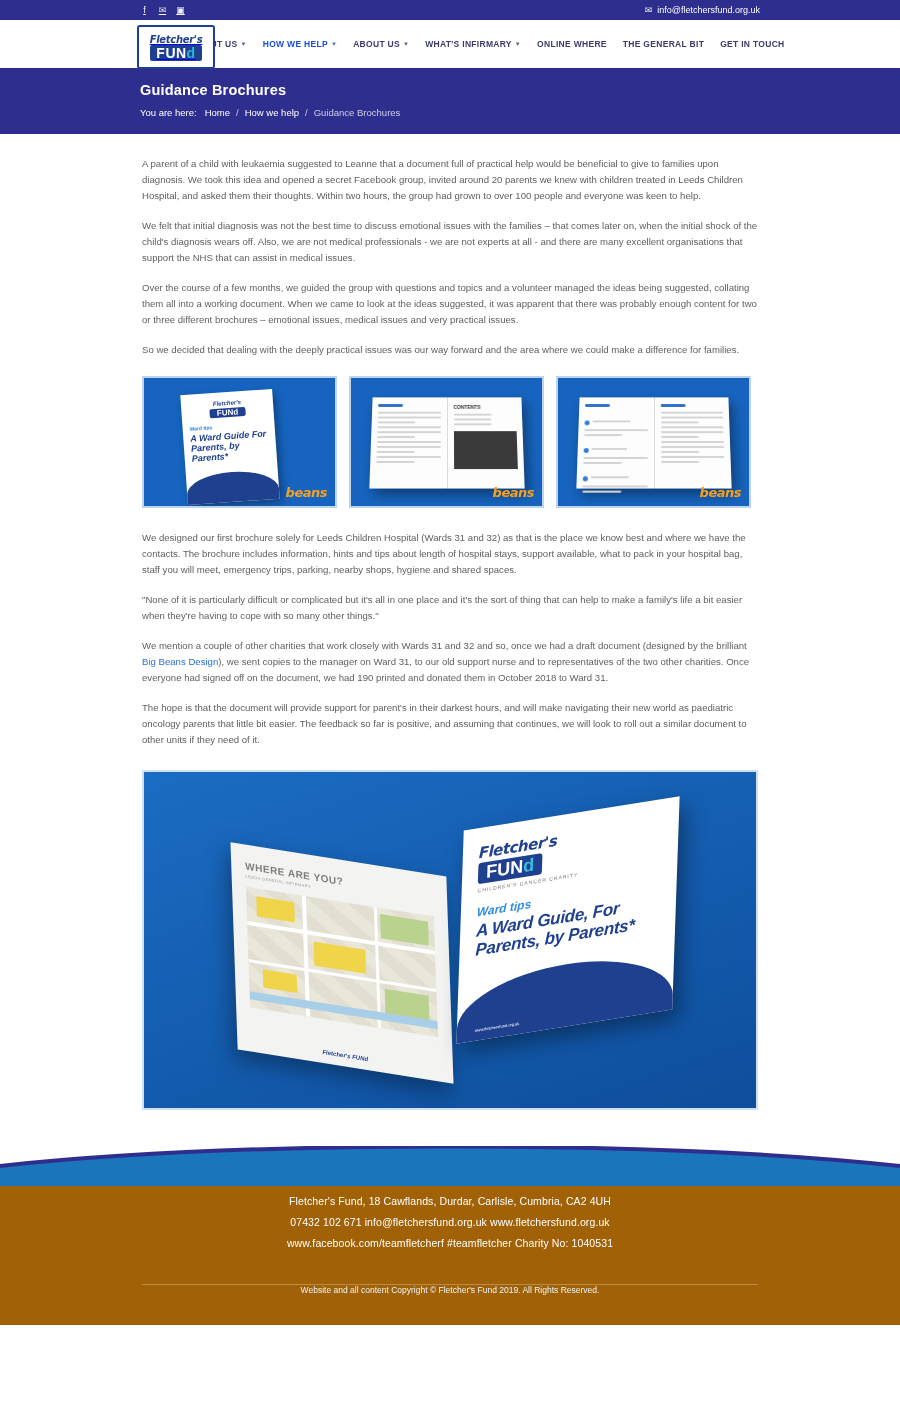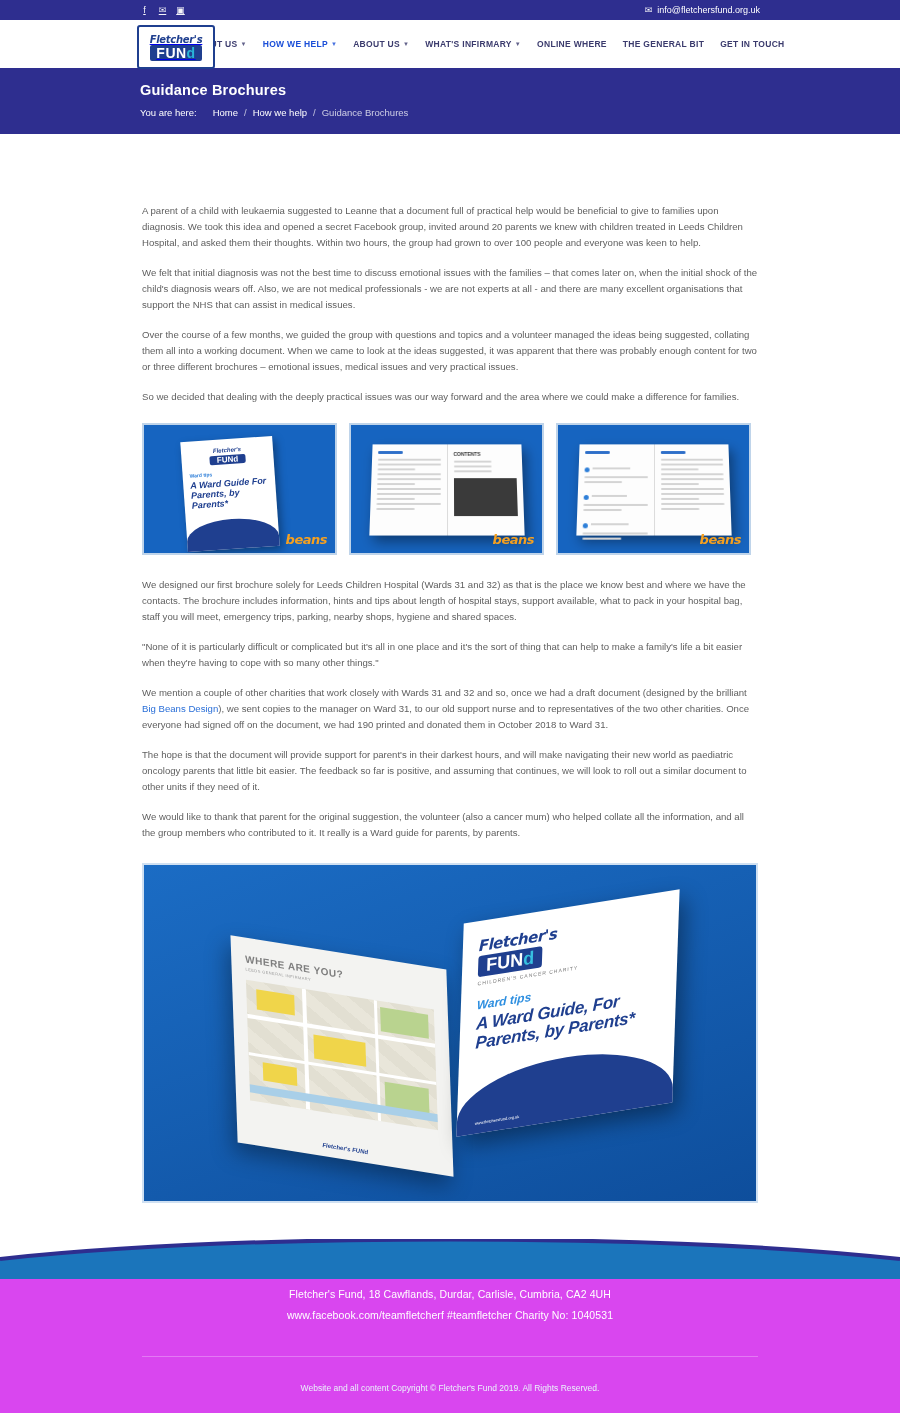--- a/index.html
+++ b/index.html
@@ -91,29 +91,28 @@
     padding: 14px 140px 16px 140px;
     color: #ffffff;
   }
   .titlebar h1 {
     font-size: 14.5px;
     font-weight: bold;
     letter-spacing: .2px;
     margin-bottom: 9px;
   }
   .crumbs { font-size: 9.5px; display: flex; gap: 6px; align-items: center; }
-  .crumbs .lbl { margin-right: 10px; text-align: center; }
+  .crumbs .lbl { margin-right: 2px; text-align: center; }
   .crumbs a { color: #ffffff; text-decoration: none; }
   .crumbs .sep { opacity: .7; }
   .crumbs .cur { opacity: .75; }
 
   
   .content {
-    padding: 32px 142px 0 142px;
-    margin-top: 37px;
+    padding: 22px 142px 0 142px;
   }
   .content p {
     font-size: 9.6px;
     line-height: 16px;
     color: #5f5f5f;
     margin-bottom: 14px;
   }
   .content p a { color: #2a6fd8; text-decoration: none; }
 
   
@@ -258,39 +257,38 @@
   }
   .hero .beans-big .pre { font-size: 14px; vertical-align: 12px; margin-right: 2px; }
   .hero .beans-big .tag { display:block; font-size: 6px; font-style: normal; letter-spacing: 1px; text-align:right; margin-top:-4px;}
 
   
   .footer-wrap { margin-top: 36px; position: relative; }
   .curve {
     width: 900px; height: 40px; display: block;
   }
   .footer {
-    background: #d946ef;
+    background: #a16207;
     padding: 6px 0 30px 0;
     text-align: center;
     color: #ffffff;
     margin-top: -1px;
   }
   .footer .line {
     font-size: 10.5px;
     line-height: 21px;
     letter-spacing: .1px;
   }
   .footer .divider {
     width: 616px; height: 1px;
     background: rgba(255,255,255,.28);
     margin: 30px auto 0 auto;
   }
   .footer .copy {
     font-size: 8.5px;
-    margin-top: 26px;
     color: #eaf4fb;
   }
 </style>
 </head>
 <body>
 
 <div class="topbar">
   <div class="topbar-left">
     <a class="soc" href="#">f</a>
     <a class="soc" href="#">✉</a>
@@ -428,21 +426,20 @@
       </div>
       <div class="beans">beans</div>
     </div>
 
   </div>
 
   <p>We designed our first brochure solely for Leeds Children Hospital (Wards 31 and 32) as that is the place we know best and where we have the contacts. The brochure includes information, hints and tips about length of hospital stays, support available, what to pack in your hospital bag, staff you will meet, emergency trips, parking, nearby shops, hygiene and shared spaces.</p>
   <p>"None of it is particularly difficult or complicated but it's all in one place and it's the sort of thing that can help to make a family's life a bit easier when they're having to cope with so many other things."</p>
   <p><span>We mention a couple of other charities that work closely with Wards 31 and 32 and so, once we had a draft document (designed by the brilliant </span><a href="#">Big Beans Design</a><span>), we sent copies to the manager on Ward 31, to our old support nurse and to representatives of the two other charities. Once everyone had signed off on the document, we had 190 printed and donated them in October 2018 to Ward 31.</span></p>
   <p>The hope is that the document will provide support for parent's in their darkest hours, and will make navigating their new world as paediatric oncology parents that little bit easier. The feedback so far is positive, and assuming that continues, we will look to roll out a similar document to other units if they need of it.</p>
-  <p>We would like to thank that parent for the original suggestion, the volunteer (also a cancer mum) who helped collate all the information, and all the group members who contributed to it. It really is a Ward guide for parents, by parents.</p>
 
   <div class="hero">
     <div class="hero-left-page">
       <div class="h-where">WHERE ARE YOU?</div>
       <div class="h-where-sub">LEEDS GENERAL INFIRMARY</div>
       <div class="h-map">
         <div class="road h1"></div>
           <div class="road h2"></div>
         <div class="road v1"></div>
           <div class="road v2"></div>
@@ -470,17 +467,18 @@
   </div>
 </div>
 
 <div class="footer-wrap">
   <svg class="curve" viewBox="0 0 900 40" preserveAspectRatio="none">
     <path d="M0,40 L0,20 C240,-6 660,-6 900,20 L900,40 Z" fill="#1b75bb"></path>
     <path d="M0,20 C240,-6 660,-6 900,20" fill="none" stroke="#2e2e8f" stroke-width="4"></path>
   </svg>
   <div class="footer">
     <div class="line">Fletcher's Fund, 18 Cawflands, Durdar, Carlisle, Cumbria, CA2 4UH</div>
+    <div class="line">07432 102 671  info@fletchersfund.org.uk   www.fletchersfund.org.uk</div>
     <div class="line">www.facebook.com/teamfletcherf  #teamfletcher Charity No: 1040531</div>
     <div class="divider"></div>
     <div class="copy">Website and all content Copyright © Fletcher's Fund 2019.  All Rights Reserved.</div>
   </div>
 </div>
 
 </body></html>

